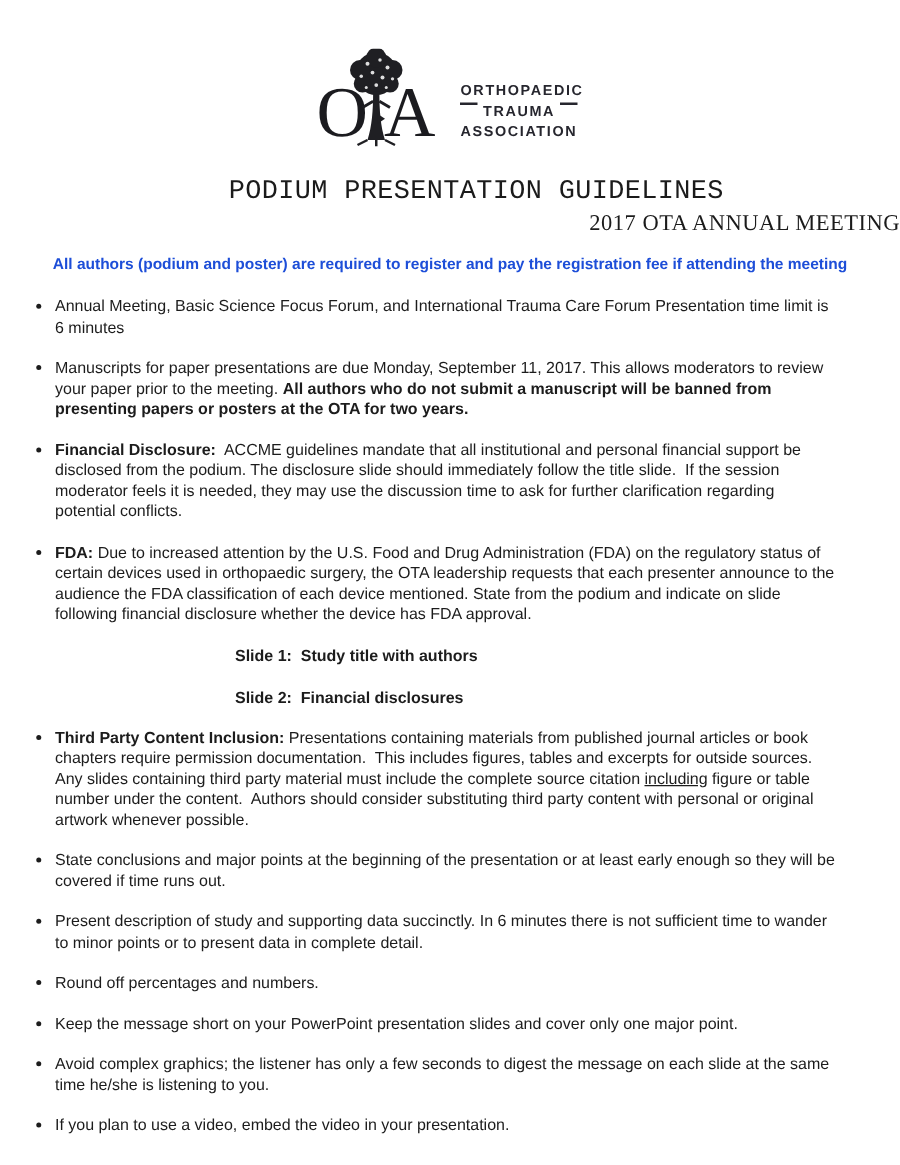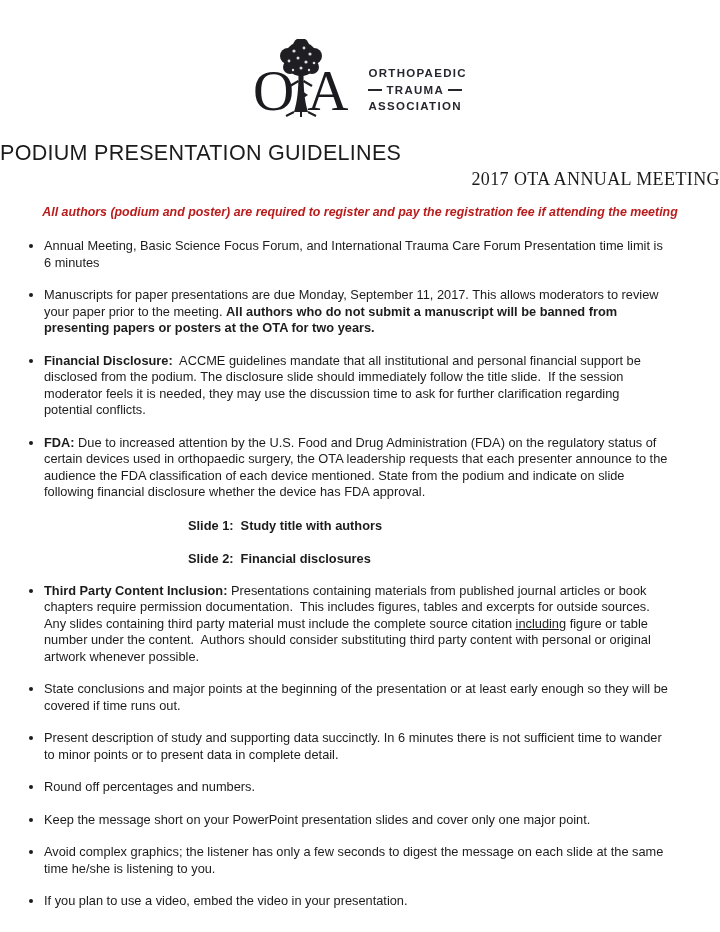--- a/index.html
+++ b/index.html
@@ -46,30 +46,32 @@
   .logo-text {
     margin-left: 20px;
     margin-top: 25px;
     color: #26262e;
     font-weight: 700;
     font-size: 11.5px;
     letter-spacing: 1.3px;
     line-height: 16.5px;
     white-space: nowrap;
   }
-  .trauma-row { display: flex; align-items: center; gap: 4px; }
+  .trauma-row { display: flex; gap: 4px; }
   .dash { width: 14px; height: 2px; background: #26262e; }
 
   .doc-title {
     margin: 23px 0 0 0;
-    font-family: Liberation Sans, sans-serif;
+    text-align: center;
+    font-family: Liberation Mono, monospace;
     font-weight: 400;
     font-size: 21.5px;
     letter-spacing: 0.3px;
     color: #1b1b1b;
+    padding-left: 42px;
   }
   .doc-subtitle {
     margin: 3px 0 0 0;
     text-align: right;
     font-family: "Liberation Serif", serif;
     font-weight: 400;
     font-size: 18px;
     letter-spacing: 0.4px;
     color: #1b1b1b;
   }
@@ -144,21 +146,21 @@
         <span class="dash"></span>
         <span>TRAUMA</span>
         <span class="dash"></span>
       </div>
       <div>ASSOCIATION</div>
     </div>
   </div>
 
   <h1 class="doc-title">PODIUM PRESENTATION GUIDELINES</h1>
   <h2 class="doc-subtitle">2017 OTA ANNUAL MEETING</h2>
-  <p class="notice" style="color: #b91c1c; font-style: italic;">All authors (podium and poster) are required to register and pay the registration fee if attending the meeting</p>
+  <p class="notice" style="color: #1d4ed8;">All authors (podium and poster) are required to register and pay the registration fee if attending the meeting</p>
 
   <div class="content">
 
     <ul class="guidelines">
 
         <li>
           <span class="li-text"><span>Annual Meeting, Basic Science Focus Forum, and International Trauma Care Forum Presentation time limit is 6 minutes</span></span>
         </li>
 
         <li>

